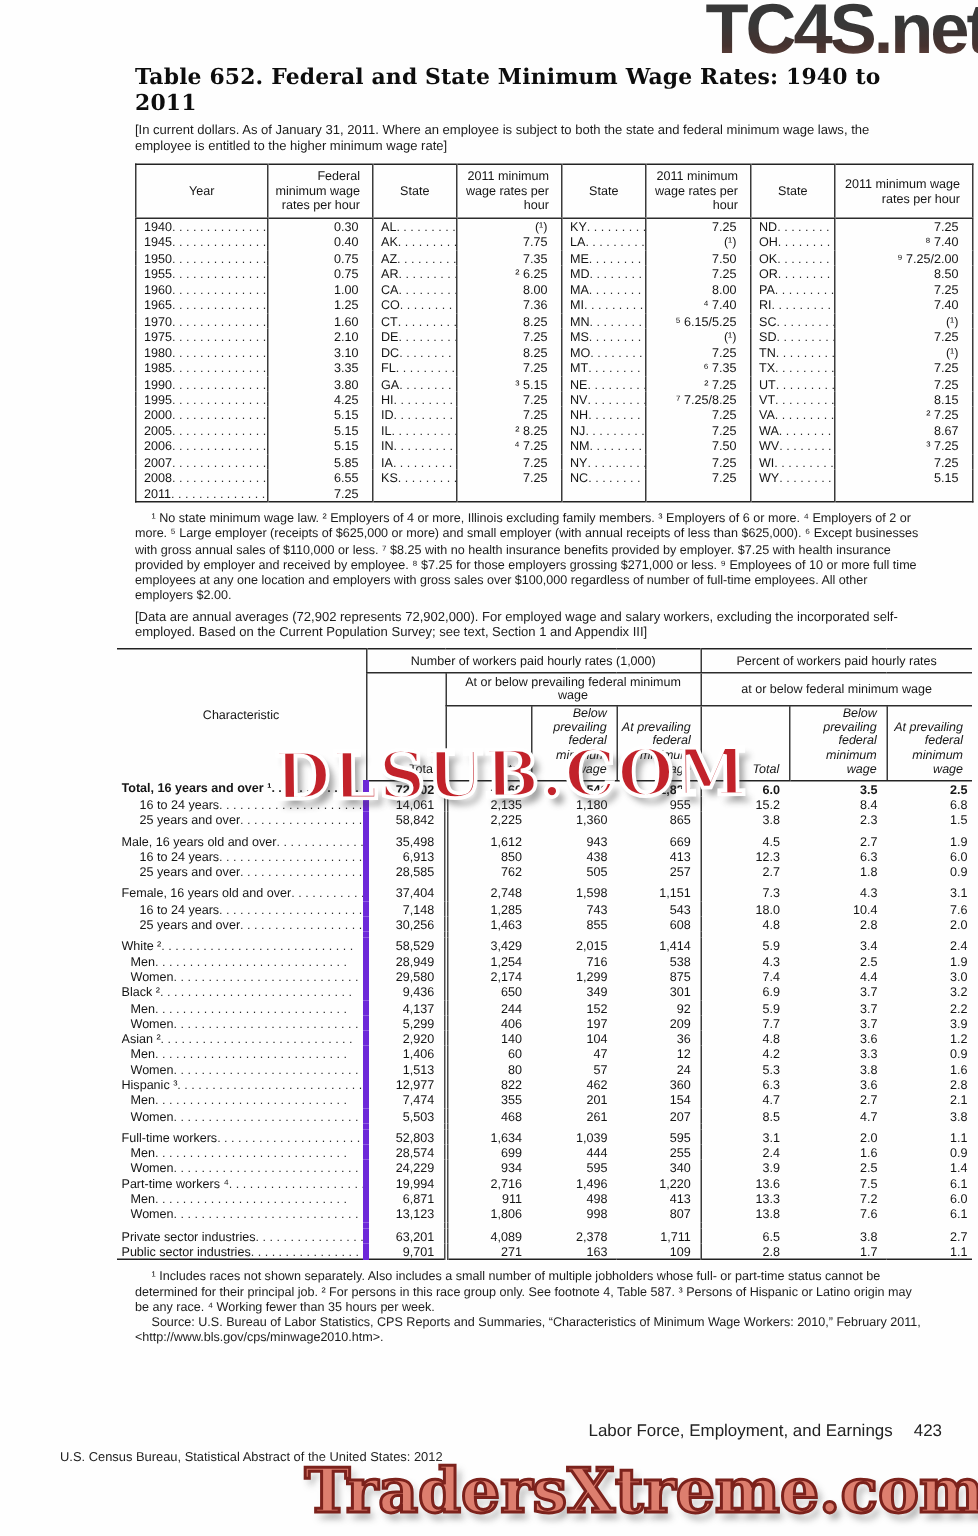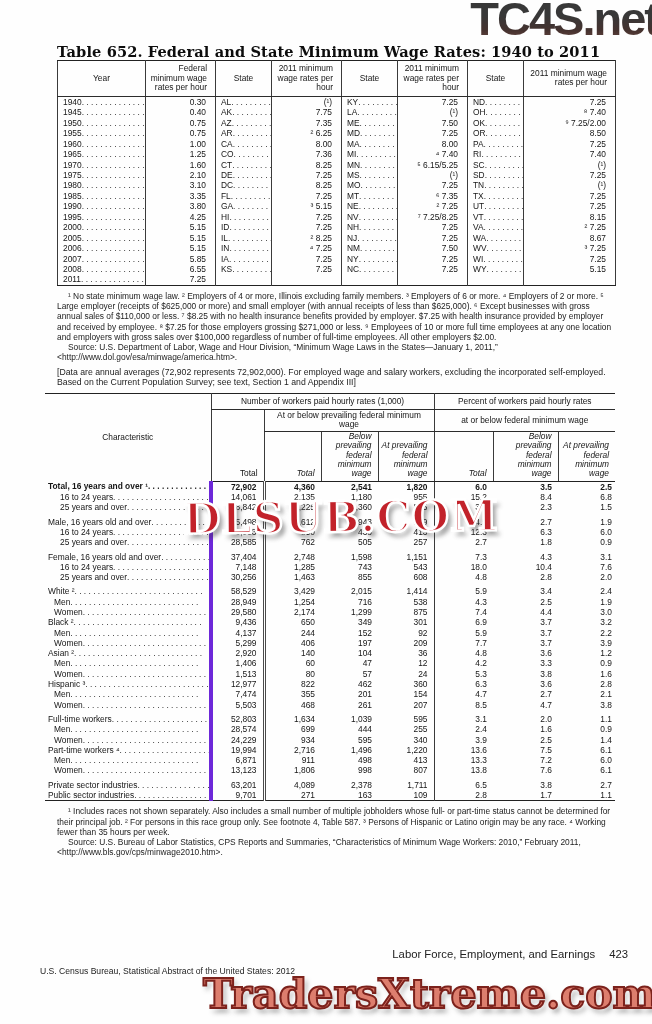--- a/index.html
+++ b/index.html
@@ -1,18 +1,18 @@
 <!DOCTYPE html>
 <html><head>
 <meta charset="utf-8">
 <style>
   html,body{margin:0;padding:0;background:#e8e8e8;}
   .page{position:relative;width:652px;height:1024px;margin:0 auto;background:#fefefe;
         overflow:hidden;font-family:"Liberation Sans",sans-serif;color:#151515;}
-  .content{padding:43px 37px 0 57px;}
+  .content{padding:43px 37px 0 90px;}
 
   h1.tbl-title{font-family:"DejaVu Serif",serif;font-weight:bold;font-size:14.6px;
                margin:0;letter-spacing:.1px;color:#0d0d0d;}
   p.note{font-size:8.7px;line-height:10.6px;margin:4px 0 7px 0;color:#1c1c1c;}
   p.fn{font-size:8.4px;line-height:10.25px;margin:5px 0 0 0;text-indent:11px;color:#1c1c1c;}
   p.src{margin-top:0;}
 
   
   #t652{width:558px;border-collapse:collapse;table-layout:fixed;
         border:1px solid #3a3a3a;border-top:1.4px solid #222;border-bottom:1.4px solid #222;
@@ -76,20 +76,21 @@
           -webkit-text-stroke:2px #7c221c;
           text-shadow:0 0 5px #fff,0 0 9px #fff,3px 4px 5px rgba(40,40,40,.5);}
 </style>
 </head>
 <body>
 
 <div class="page">
   <div class="content">
 
     <h1 class="tbl-title">Table 652. Federal and State Minimum Wage Rates: 1940 to 2011</h1>
+    <p class="note">[In current dollars. As of January 31, 2011. Where an employee is subject to both the state and federal minimum wage laws, the employee is entitled to the higher minimum wage rate]</p>
 
     <table id="t652">
       <colgroup>
         <col style="width:88px">
           <col style="width:70px">
         <col style="width:56px">
           <col style="width:70px">
         <col style="width:56px">
           <col style="width:70px">
         <col style="width:56px">
@@ -630,21 +631,20 @@
             <td class="val bl"></td>
             <td class="lab bl"></td>
             <td class="val bl"></td>
             <td class="lab bl"></td>
             <td class="val bl"></td>
           </tr>
         </tbody>
     </table>
 
     <p class="fn">¹ No state minimum wage law. ² Employers of 4 or more, Illinois excluding family members. ³ Employers of 6 or more. ⁴ Employers of 2 or more. ⁵ Large employer (receipts of $625,000 or more) and small  employer (with annual receipts of less than $625,000). ⁶ Except businesses with gross annual sales of $110,000 or less. ⁷ $8.25 with no health insurance benefits provided by employer. $7.25 with health insurance provided by employer and received by employee. ⁸ $7.25 for those employers grossing $271,000 or less. ⁹ Employees of 10 or more full time employees at any one location and employers with gross sales over $100,000 regardless of number of full-time employees. All other employers $2.00.</p>
-    <p class="fn src">Source: U.S. Department of Labor, Wage and Hour Division, “Minimum Wage Laws in the States—January 1, 2011,” &lt;http://www.dol.gov/esa/minwage/america.htm&gt;.</p>
 
     <p class="note" style="margin-bottom:5px;">[Data are annual averages (72,902 represents 72,902,000). For employed wage and salary workers, excluding the incorporated self-employed. Based on the Current Population Survey; see text, Section 1 and Appendix III]</p>
 
     <div class="t653wrap">
       <table id="t653">
         <colgroup>
           <col style="width:166px">
             <col style="width:53px">
             <col style="width:57px">
             <col style="width:57px">

